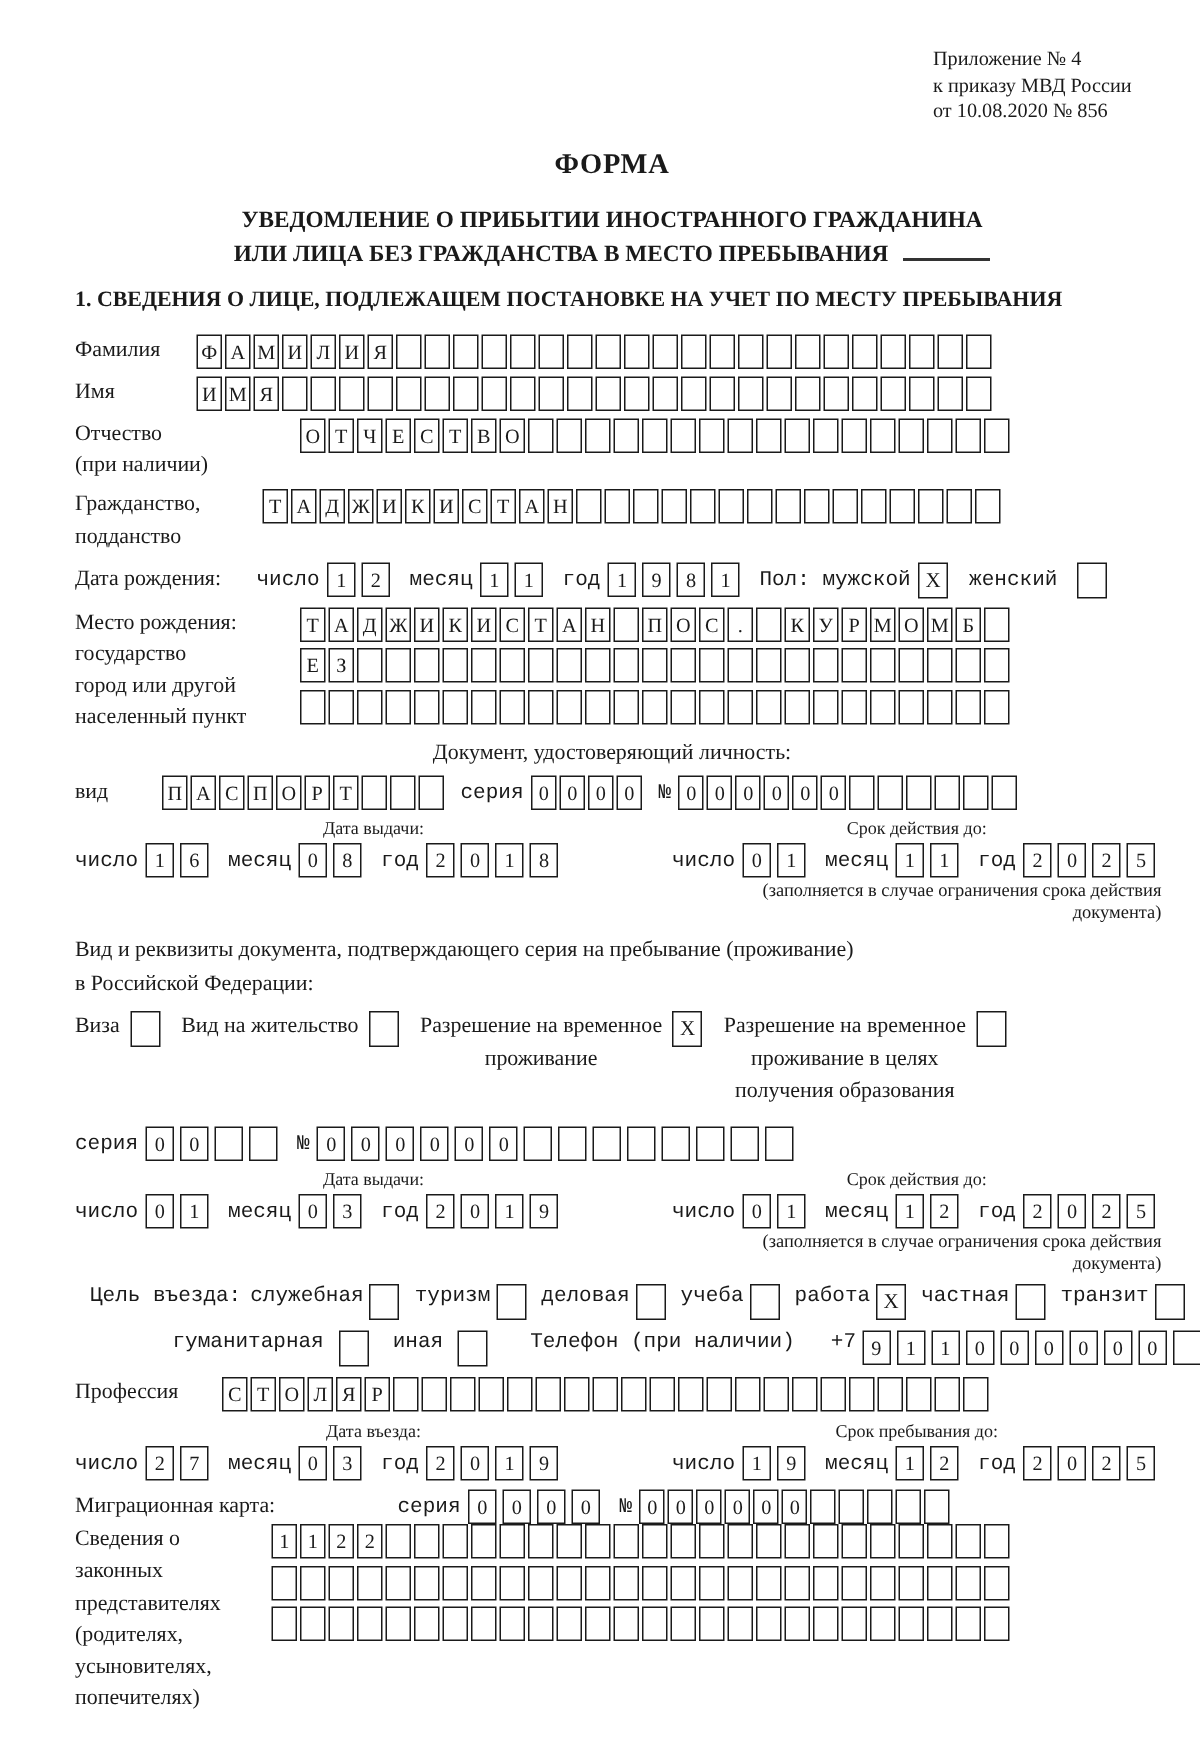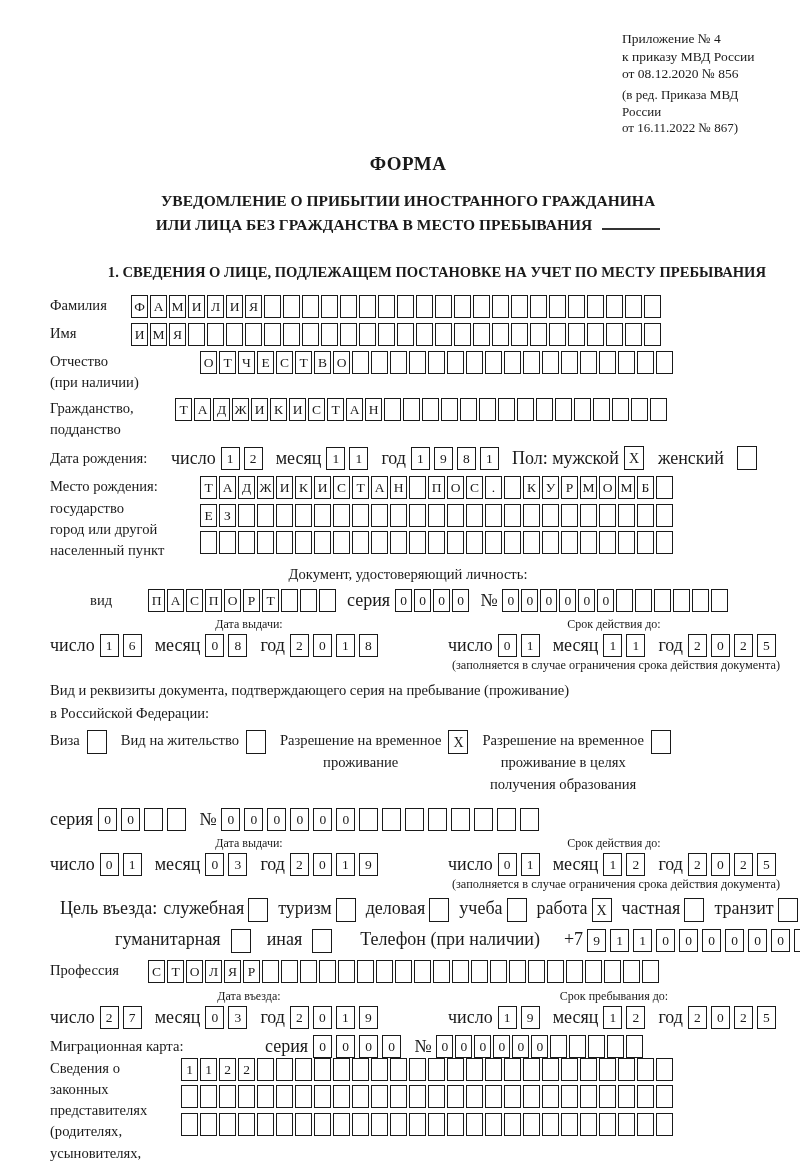--- a/index.html
+++ b/index.html
@@ -24,30 +24,30 @@
     background:#fff; flex-shrink:0;
   }
 
   
   .appendix { margin-left:572px; font-size:13.5px; line-height:1.3; white-space:pre-line; }
   .appendix2 { margin-left:572px; font-size:13px; line-height:1.3; white-space:pre-line; margin-top:4px; }
   .forma { text-align:center; font-weight:bold; font-size:19px; letter-spacing:.5px; margin-top:16px; }
 
   .title { text-align:center; font-weight:bold; font-size:15.5px; line-height:1.5; margin-top:14px; }
   .title .uline { display:inline-block; width:58px; border-bottom:2px solid #333; height:14px; margin-left:10px; }
-  .section-h { text-align:right; font-weight:bold; font-size:14.6px; margin-top:28px; margin-bottom:14px; }
+  .section-h { text-align:left; font-weight:bold; font-size:14.6px; margin-top:11px; margin-bottom:14px; }
 
   .frow { display:flex; align-items:flex-start; margin-bottom:5px; }
   .lbl { flex-shrink:0; white-space:pre-line; line-height:1.45; font-size:14.6px; }
   .w81 { width:81px; } .w150 { width:150px; } .w125 { width:125px; }
-  .w98 { width:98px; } .w131 { width:131px; } .w58 { width:58px;margin-left:40px; } .w112 { width:112px; }
+  .w98 { width:98px; } .w131 { width:131px; } .w58 { width:58px; } .w112 { width:112px; }
   .cells { white-space:nowrap; }
   .stack .cells { display:block; margin-bottom:4.5px; }
 
-  .inlbl { font-size:18px; margin:0 5px 0 9px; white-space:nowrap; }
+  .inlbl { font-size:14px; margin:0 5px 0 9px; white-space:nowrap;font-family:Liberation Mono, monospace; }
   .inlbl.first { margin-left:0; }
 
   .doc-h { text-align:center; font-weight:normal; font-size:14.6px; margin:3px 0 6px; }
 
   .dategrid { display:flex; margin-bottom:2px; }
   .dg-left { width:398px; flex-shrink:0; }
   .dg-right { flex:1; }
   .glabel { text-align:center; font-size:12px; margin-bottom:2px; }
   .gcells { display:flex; align-items:center; white-space:nowrap; }
   .fine { font-size:12.3px; text-align:right; margin:1px 0 4px; }
@@ -61,23 +61,21 @@
   .gap8 { margin-bottom:0; }
   .mt6 { margin-top:6px; }
 </style>
 </head>
 <body>
 
 <div class="page">
 
   <div class="appendix">Приложение № 4
 к приказу МВД России
-от 08.12.2020 № 856</div>
-  <div class="appendix2">(в ред. Приказа МВД России
-от 16.11.2022 № 867)</div>
+от 10.08.2020 № 856</div>
   <div class="forma">ФОРМА</div>
 
   <div class="title">
     <div>УВЕДОМЛЕНИЕ О ПРИБЫТИИ ИНОСТРАННОГО ГРАЖДАНИНА</div>
     <div><span>ИЛИ ЛИЦА БЕЗ ГРАЖДАНСТВА В МЕСТО ПРЕБЫВАНИЯ</span><span class="uline"></span></div>
   </div>
 
   <div class="section-h">1. СВЕДЕНИЯ О ЛИЦЕ, ПОДЛЕЖАЩЕМ ПОСТАНОВКЕ НА УЧЕТ ПО МЕСТУ ПРЕБЫВАНИЯ</div>
 
   <div class="frow">

